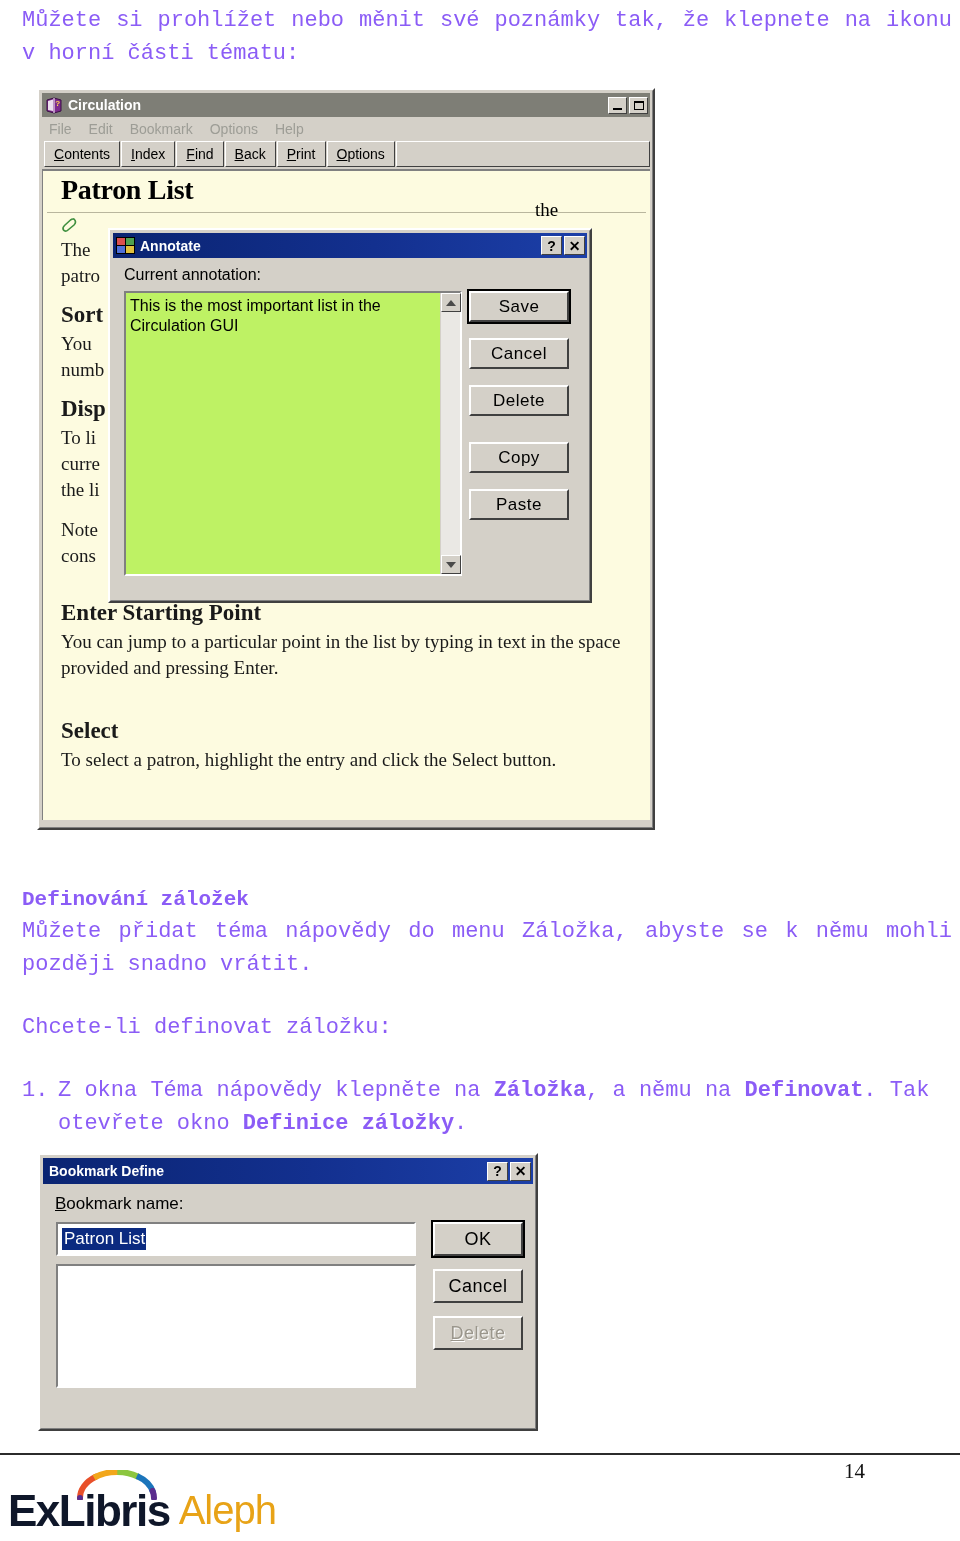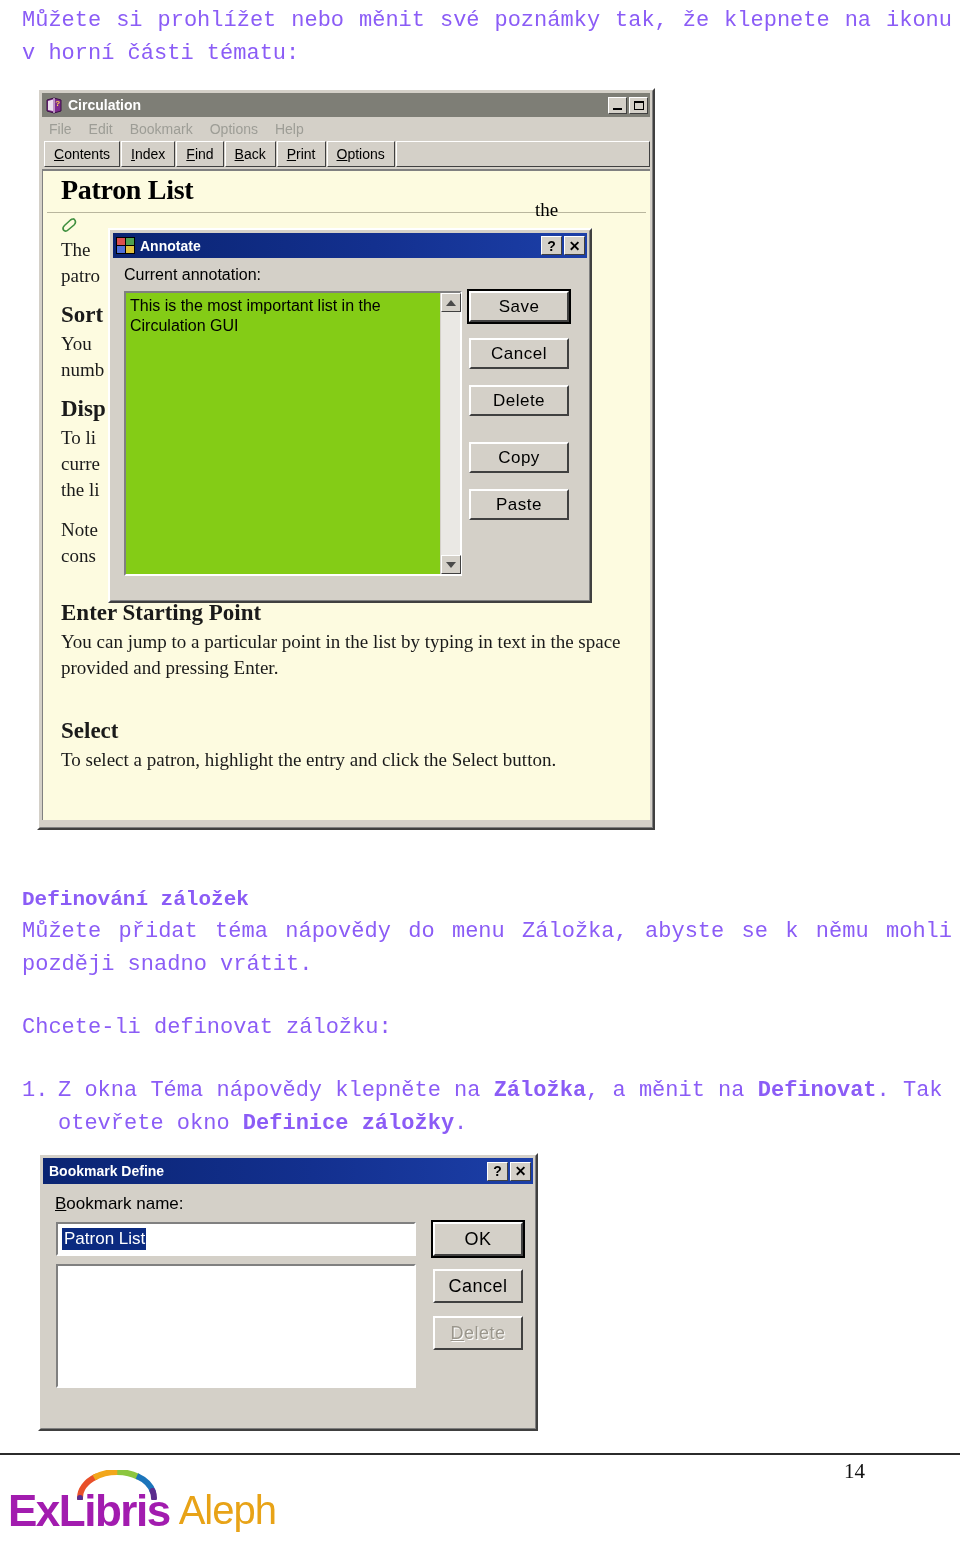--- a/index.html
+++ b/index.html
@@ -288,21 +288,21 @@
     color: #000;
     margin-bottom: 6px;
   }
   .annot-area-wrap {
     position: absolute;
     left: 11px;
     top: 33px;
     width: 338px;
     height: 285px;
     display: flex;
-    background: #84cc16;
+    background: #bef264;
     border-top: 2px solid #808080;
     border-left: 2px solid #808080;
     border-right: 2px solid #ffffff;
     border-bottom: 2px solid #ffffff;
     box-sizing: border-box;
   }
   .annot-text {
     flex: 1;
     padding: 3px 4px;
     font-size: 16px;
@@ -466,21 +466,21 @@
     top: 1472px;
     height: 62px;
     display: flex;
     align-items: flex-end;
   }
   .logo-wordmark {
     position: relative;
     font-family: "Liberation Sans", sans-serif;
     font-size: 44px;
     font-weight: bold;
-    color: #a21caf;
+    color: #0f172a;
     letter-spacing: -1.5px;
     line-height: 46px;
   }
   .logo-aleph {
     font-family: "Liberation Sans", sans-serif;
     font-size: 40px;
     font-weight: normal;
     color: #e8a317;
     letter-spacing: -1px;
     line-height: 46px;
@@ -654,21 +654,21 @@
   </div>
 </div>
 
 <div class="section2 prose">
   <div class="h">Definování záložek</div>
   <div class="p">Můžete přidat téma nápovědy do menu Záložka, abyste se k němu mohli později snadno vrátit.</div>
   <div class="gap"></div>
   <div class="p">Chcete-li definovat záložku:</div>
   <div class="list-item">
     <span class="num">1.</span>
-    <span class="txt"><span>Z okna Téma nápovědy klepněte na </span><b class="bk">Záložka</b><span>, a měnit na </span><b class="bk">Definovat</b><span>. Tak otevřete okno </span><b class="bk">Definice záložky</b><span>.</span></span>
+    <span class="txt"><span>Z okna Téma nápovědy klepněte na </span><b class="bk">Záložka</b><span>, a němu na </span><b class="bk">Definovat</b><span>. Tak otevřete okno </span><b class="bk">Definice záložky</b><span>.</span></span>
   </div>
 </div>
 
 <div class="win" id="bookmark-dialog">
   <div class="win-inner-edge">
 
     <div class="titlebar active">
       <span class="title-text" style="margin-left:3px;">Bookmark Define</span>
       <span class="title-spacer"></span>
       <span class="dlg-q">?</span>

